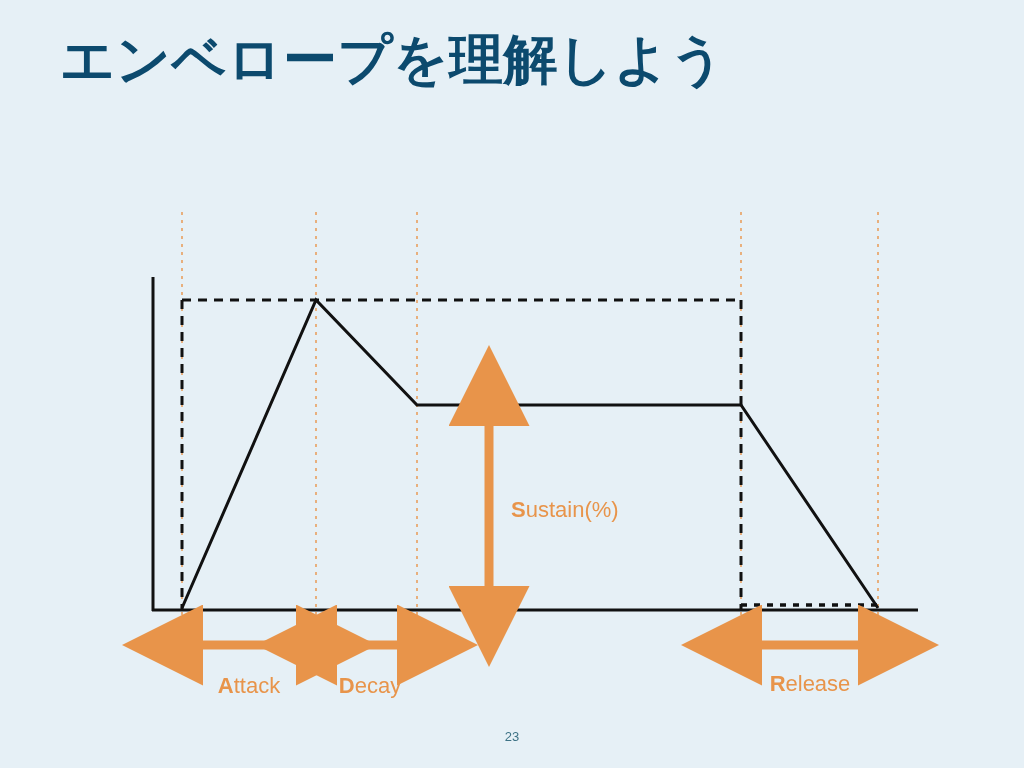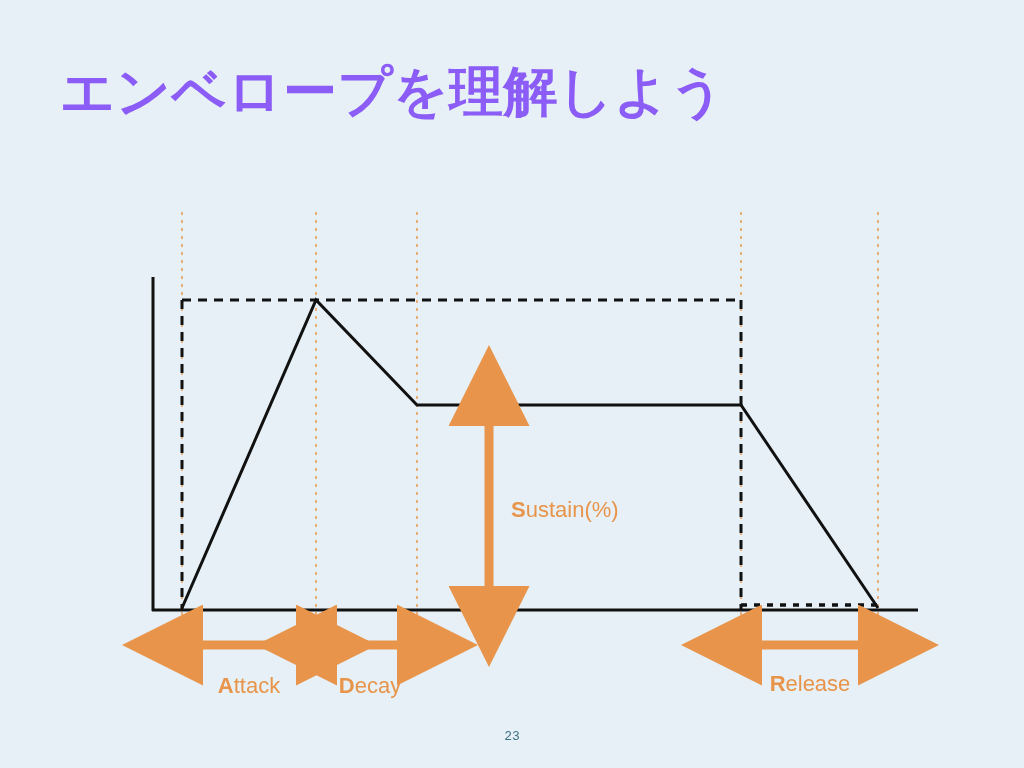--- a/index.html
+++ b/index.html
@@ -20,25 +20,24 @@
     width: 1024px;
     height: 768px;
     background: #e6f0f6;
   }
   #slide-title {
     position: absolute;
     left: 60px;
     top: 28px;
     font-size: 54px;
     font-weight: bold;
-    color: #8b5cf6;
+    color: #0c4a6e;
     letter-spacing: 0.5px;
     line-height: 1.15;
     white-space: nowrap;
-    margin-top: 32px;
   }
   #chart-area {
     position: absolute;
     left: 0;
     top: 0;
     width: 892px;
     height: 768px;
   }
   #chart-svg {
     position: absolute;
@@ -53,21 +52,21 @@
     font-weight: bold;
   }
   #page-number {
     position: absolute;
     left: 0;
     top: 729px;
     width: 1024px;
     text-align: center;
     font-size: 13px;
     color: #3d7285;
-    font-family: Liberation Mono, monospace;
+    font-family: Liberation Sans, sans-serif;
   }
 </style>
 </head>
 <body>
 
 <div id="slide">
 
   <div id="slide-title">エンベロープを理解しよう</div>
 
   <div id="chart-area">

